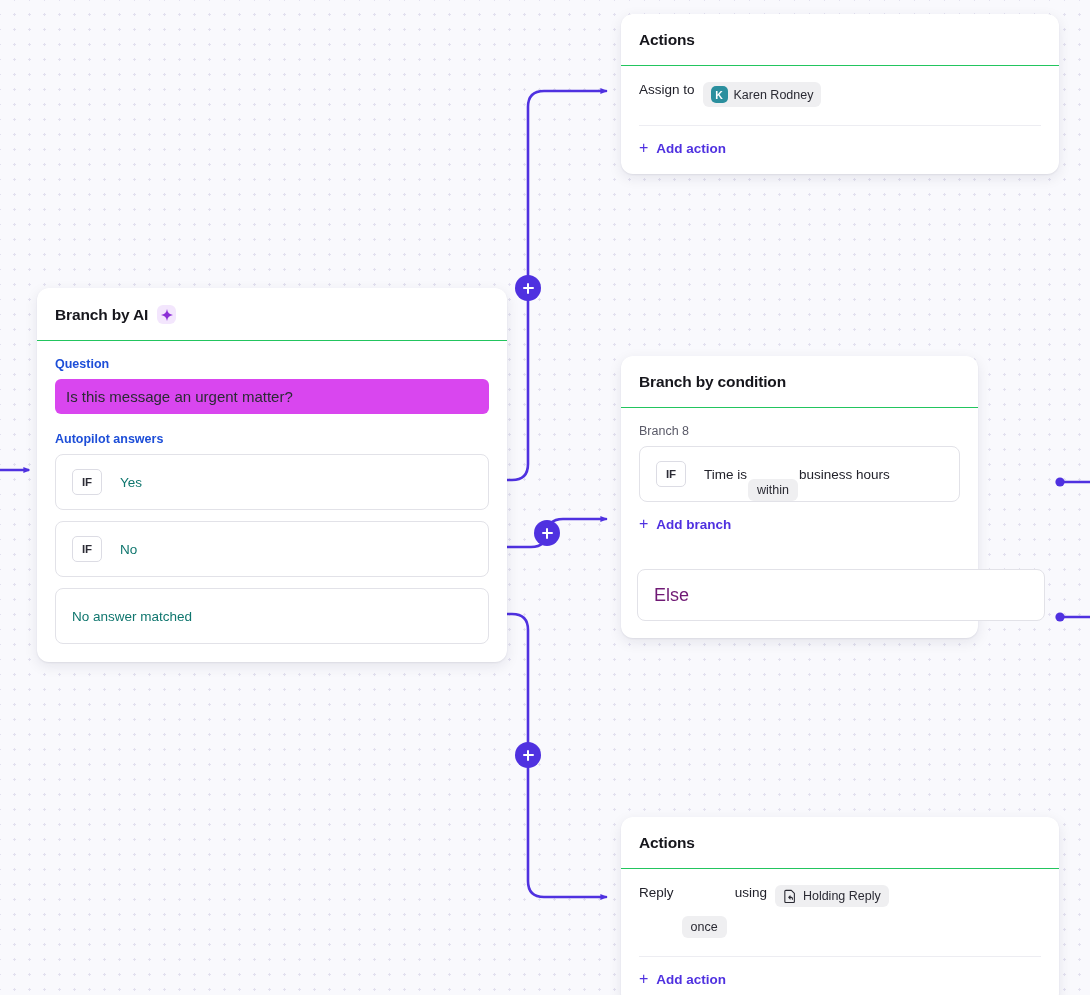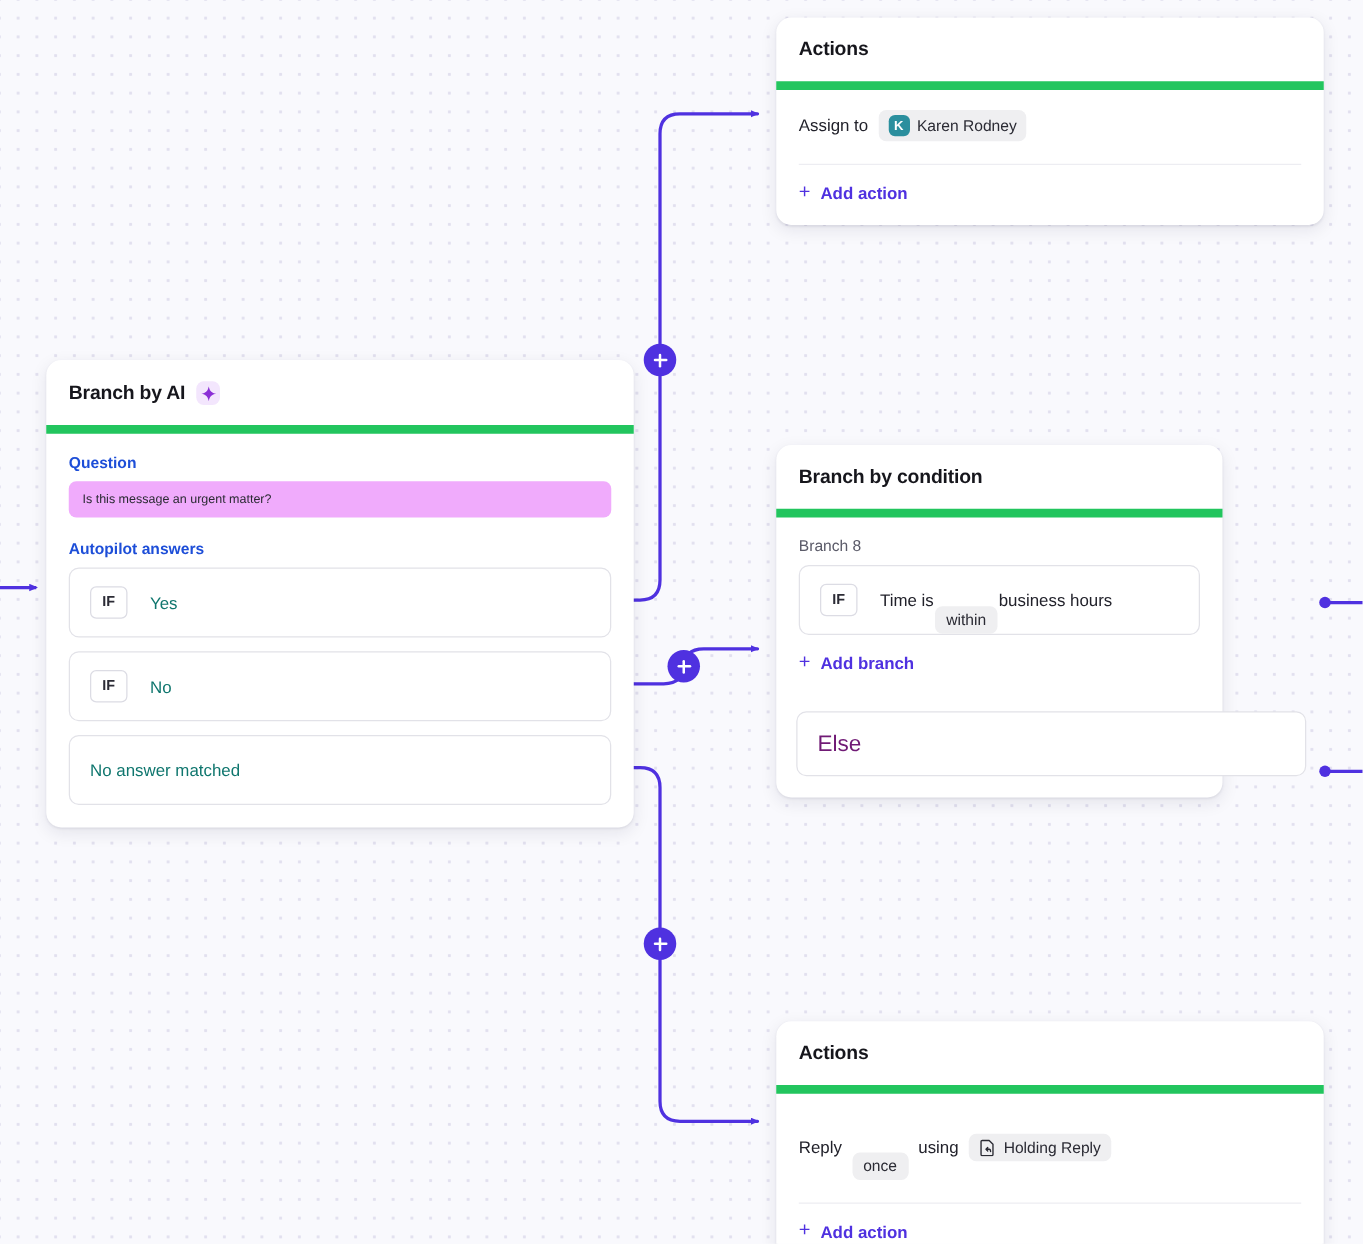--- a/index.html
+++ b/index.html
@@ -56,21 +56,21 @@
     position: absolute;
     background: #fff;
     border-radius: 12px;
     box-shadow: 0 1px 2px rgba(20,20,50,.07),
                 0 4px 14px rgba(20,20,50,.09);
     z-index: 3;
   }
 
   .card-header {
     padding: 17px 18px 16px;
-    border-bottom: 7px solid #22c55e;
+    border-bottom: 1px solid #22c55e;
     display: flex;
     align-items: center;
     gap: 9px;
   }
   .card-title {
     font-size: 15.5px;
     font-weight: bold;
     letter-spacing: -0.15px;
     color: #16161c;
   }
@@ -89,24 +89,24 @@
 
   
   .section-label {
     font-size: 12.5px;
     font-weight: bold;
     color: #1d4ed8;
     margin-bottom: 8px;
   }
 
   .question-box {
-    background: #f0abfc;
+    background: #d946ef;
     border-radius: 6px;
     padding: 9px 11px;
-    font-size: 10px;
+    font-size: 15px;
     color: #2a2a33;
     margin-bottom: 18px;
   }
 
   .answer-row {
     border: 1px solid #e2e2e8;
     border-radius: 8px;
     background: #fff;
     height: 56px;
     display: flex;
@@ -130,21 +130,21 @@
     color: #2b2b35;
     background: #fff;
     flex: none;
   }
 
   .row-text { font-size: 13.5px; color: #0f766e; }
 
   
   .action-line {
     display: flex;
-    align-items: center;
+    align-items: flex-start;
     gap: 8px;
     font-size: 13.5px;
     color: #22222b;
     padding-bottom: 18px;
     border-bottom: 1px solid #ededf2;
     flex-wrap: wrap;
   }
 
   .pill {
     display: inline-flex;

